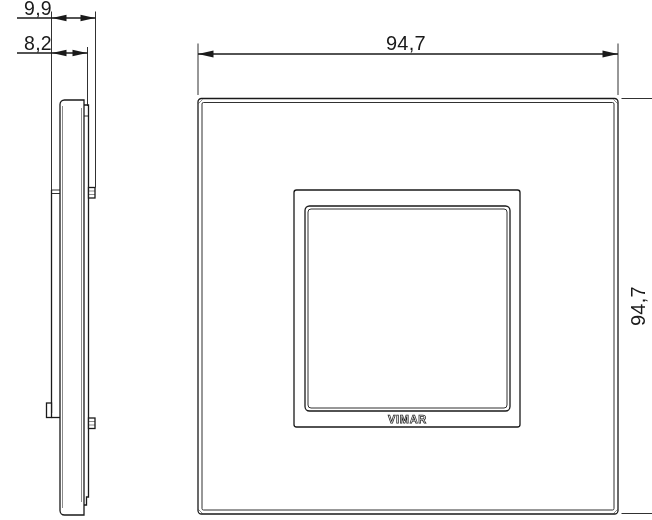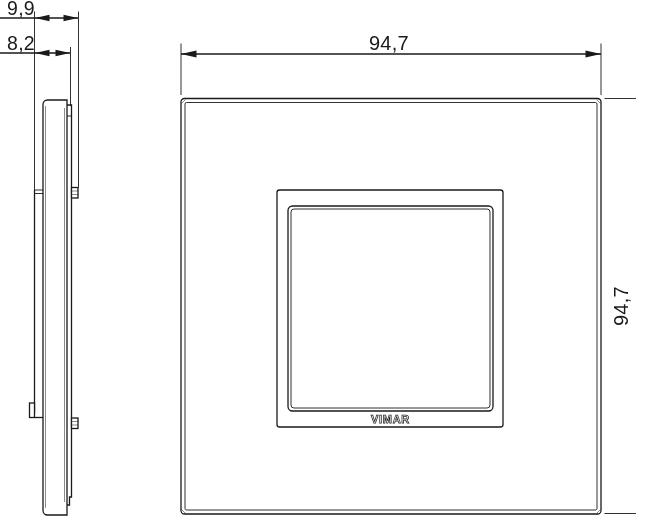--- a/index.html
+++ b/index.html
@@ -1,20 +1,21 @@
 <!DOCTYPE html>
 <html style="--background: #ffffff; --line: #1a1a1a;"><head>
 <meta charset="utf-8">
 <style>
   html,body{margin:0;padding:0;background:#fff;}
   .stage{
     position:relative;width:636px;height:520px;overflow:hidden;
     background:var(--background,#ffffff);
     color:var(--line,#1a1a1a);
     font-family:"Liberation Sans", sans-serif;
+    margin-left:17px;
   }
   svg{position:absolute;left:0;top:0;display:block;}
   .ln{stroke:currentColor;stroke-width:1.3;fill:none;}
   .thin{stroke:currentColor;stroke-width:0.9;fill:none;}
   .hair{stroke:currentColor;stroke-width:0.6;fill:none;opacity:.85;}
   .wfill{fill:var(--background,#ffffff);}
   .arrow{fill:currentColor;stroke:none;}
   .dim-label{font-size:19.5px;fill:currentColor;letter-spacing:.3px;}
   .dim-label-big{font-size:20px;fill:currentColor;letter-spacing:.3px;}
   .brand{

